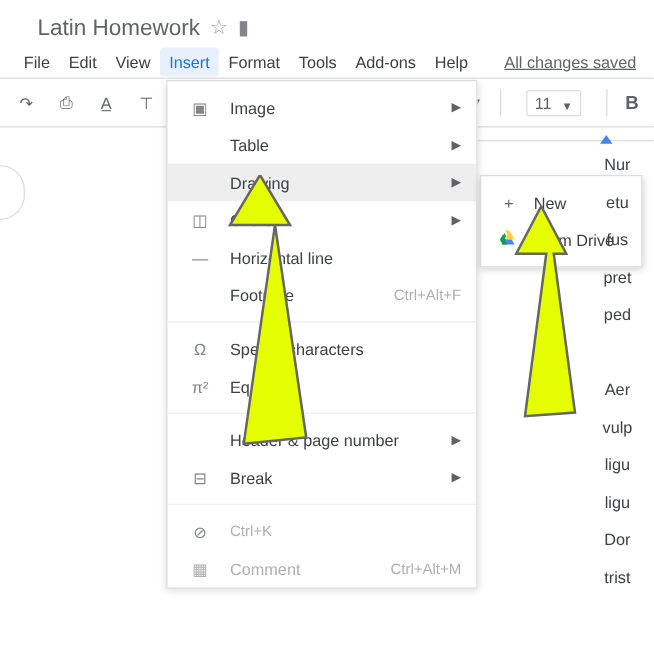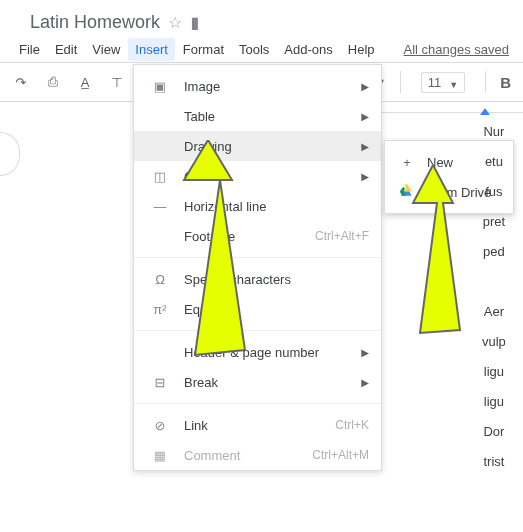--- a/index.html
+++ b/index.html
@@ -129,21 +129,20 @@
       <span class="dd-arrow">▶</span>
     </div>
   <div class="dd-row">
       <span class="dd-icon">⊟</span>
       <span class="dd-label">Break</span>
       <span class="dd-arrow">▶</span>
     </div>
   <div class="dd-divider"></div>
   <div class="dd-row">
       <span class="dd-icon">⊘</span>
-      <span class="dd-label">Link</span>
       <span class="dd-shortcut">Ctrl+K</span>
     </div>
   <div class="dd-row disabled">
       <span class="dd-icon">▦</span>
       <span class="dd-label">Comment</span>
       <span class="dd-shortcut">Ctrl+Alt+M</span>
     </div>
 </div>
 
 <div class="submenu">

